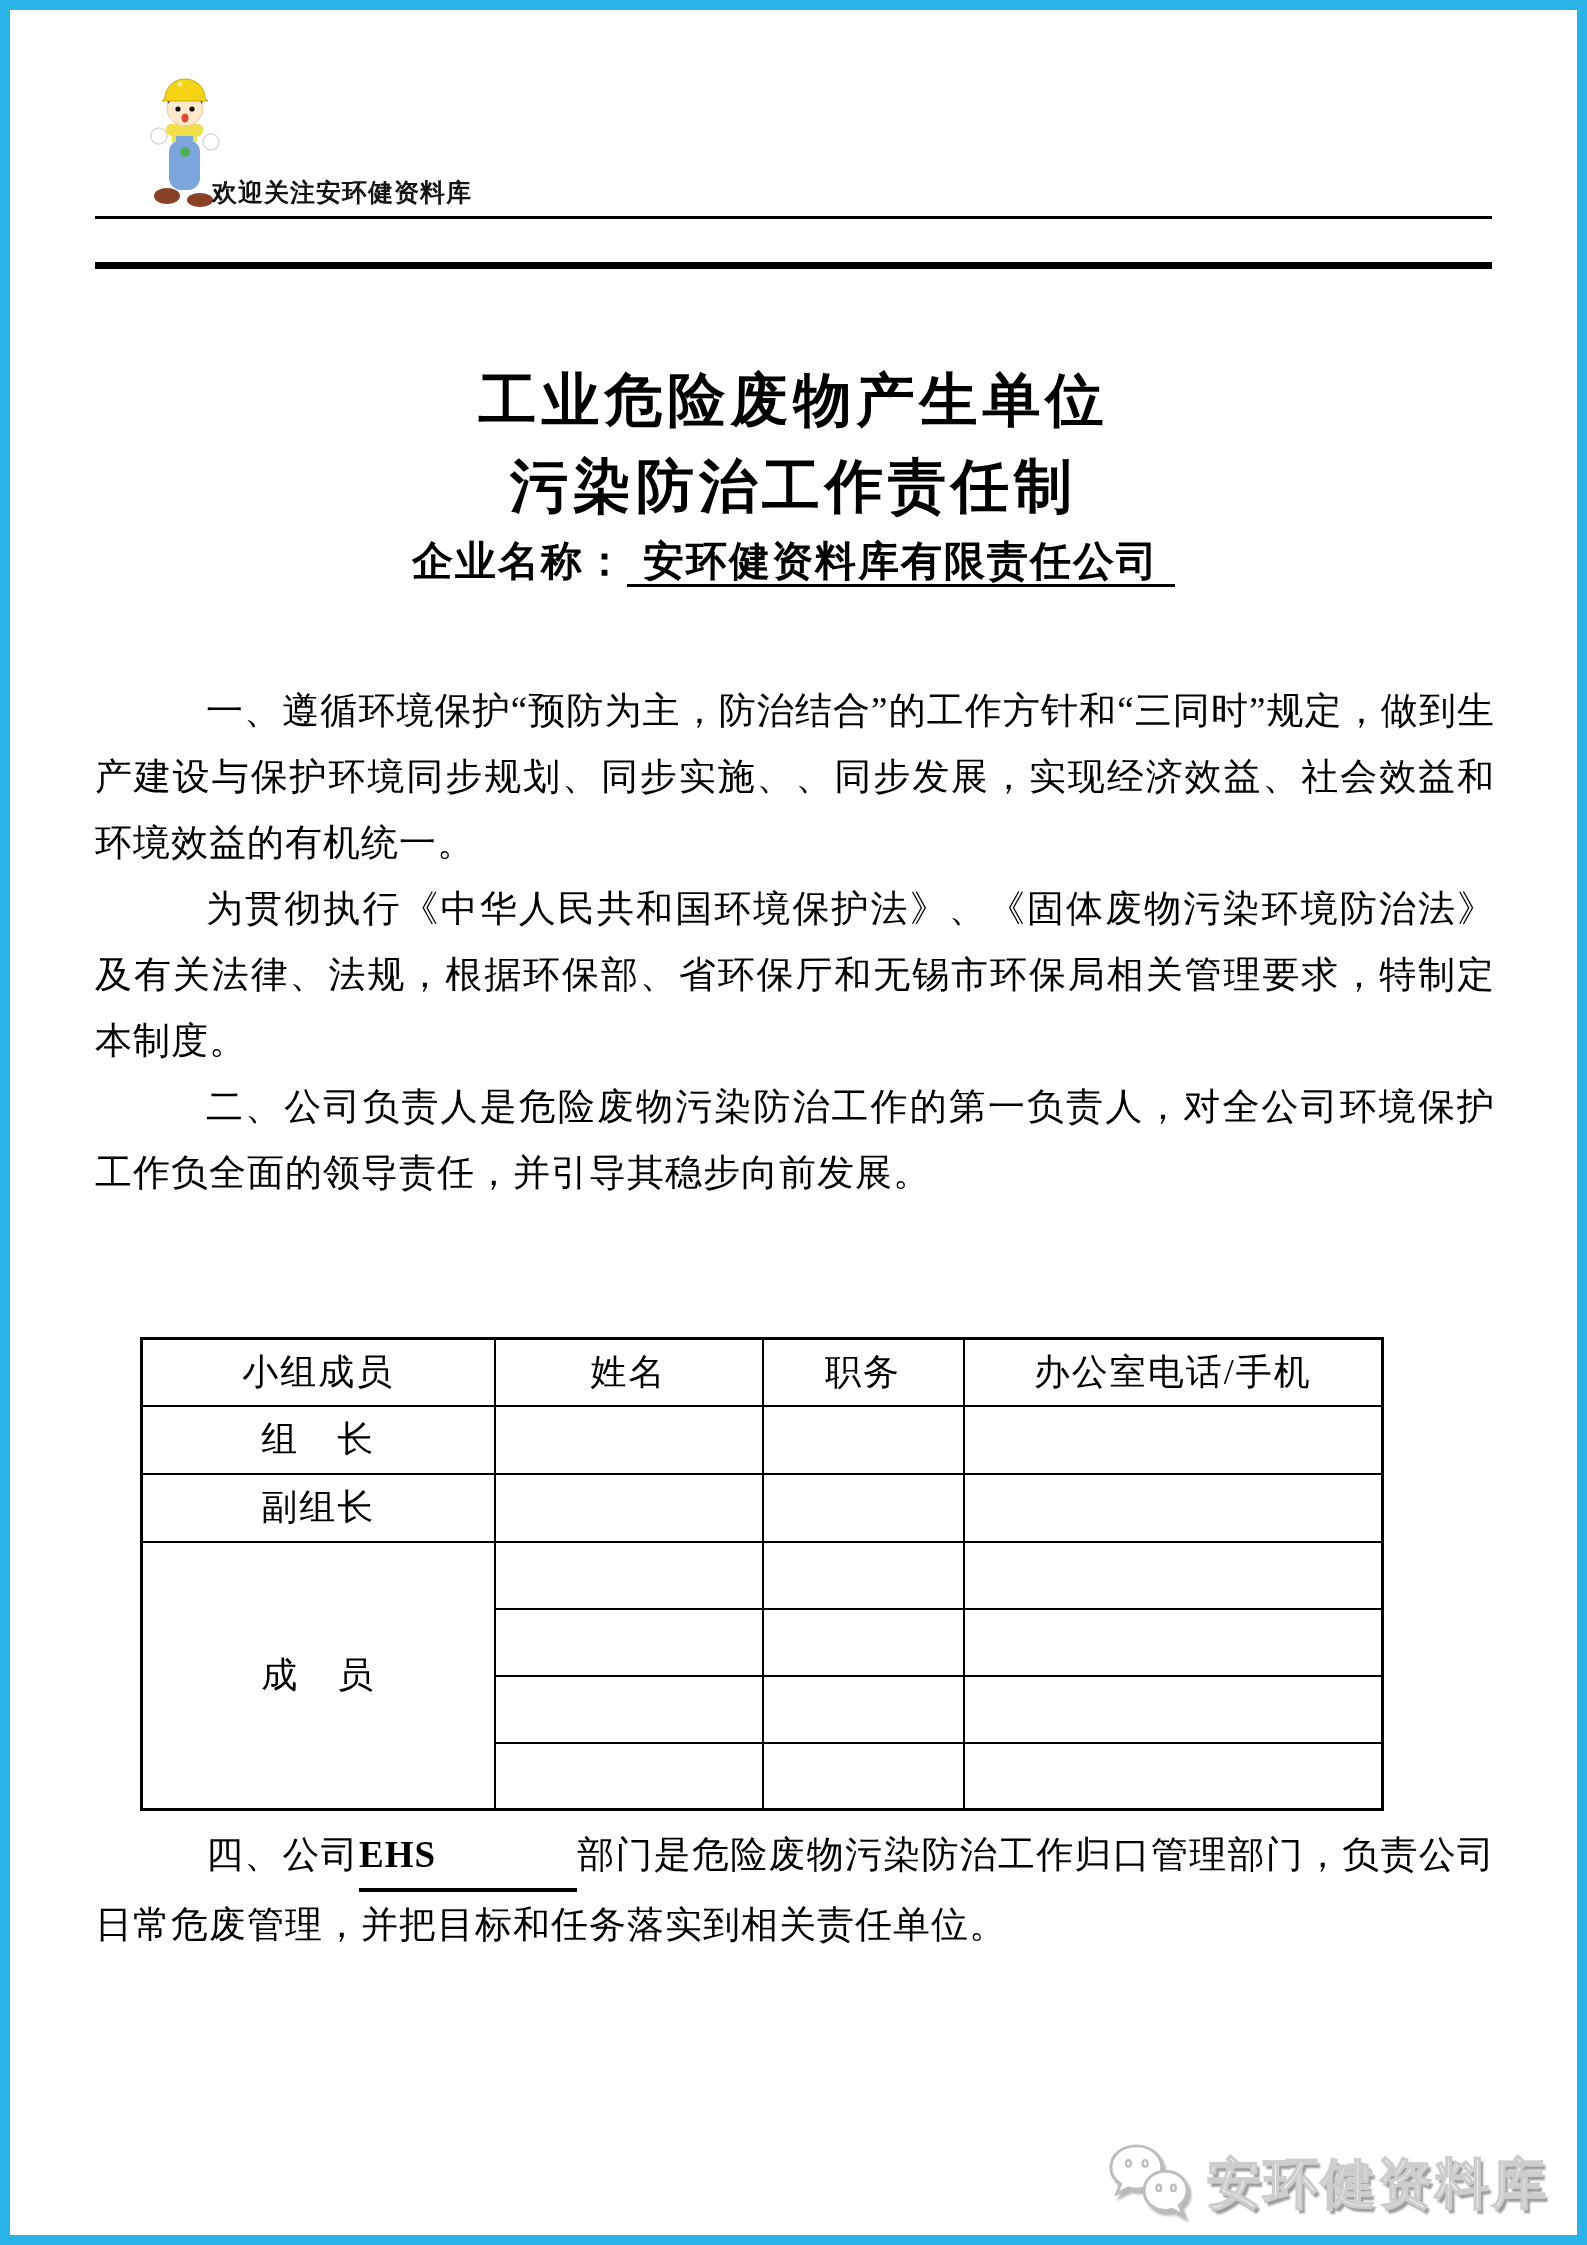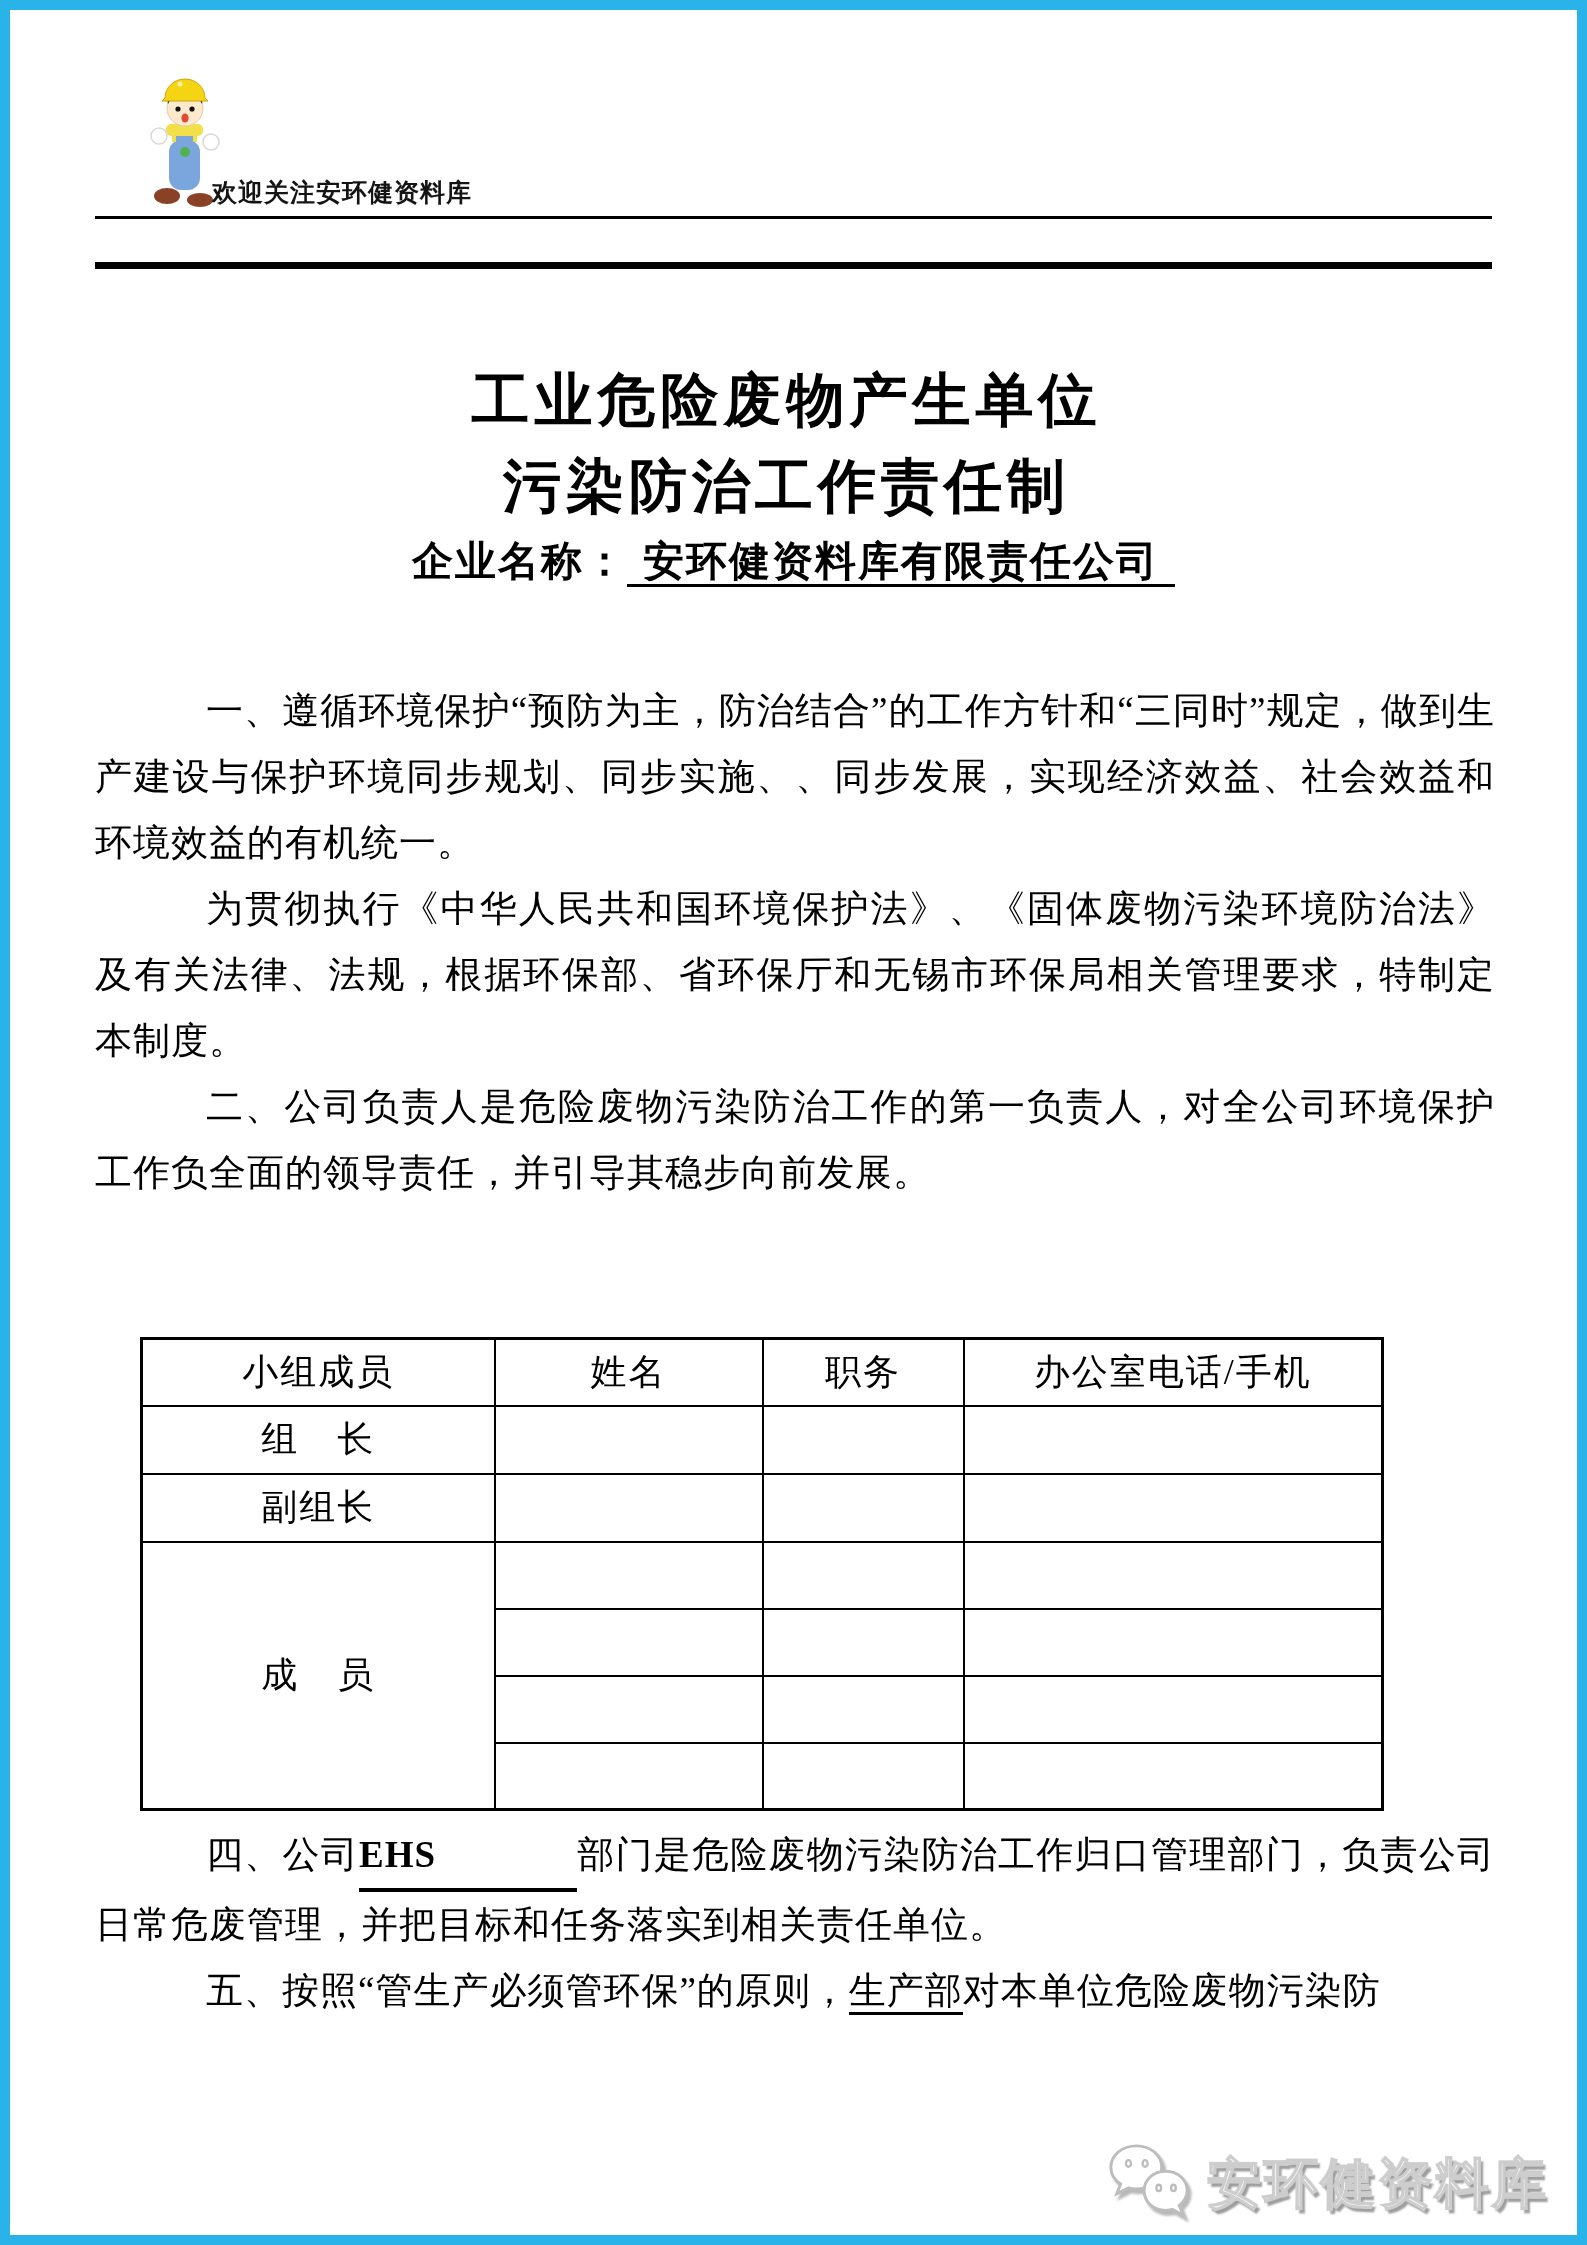--- a/index.html
+++ b/index.html
@@ -18,21 +18,21 @@
   .welcome {
     position:absolute; left:202px; top:166px;
     font-family:Liberation Mono, monospace;
     font-size:25px; font-weight:700; letter-spacing:1px; color:#141414;
   }
   .rule-thin  { position:absolute; left:85px; top:206px; width:1397px; height:3px; background:#000; }
   .rule-thick { position:absolute; left:85px; top:252px; width:1397px; height:7px; background:#000; }
 
   
   .doc-title {
-    position:absolute; left:78px; width:1397px; text-align:center;
+    position:absolute; left:85px; width:1397px; text-align:center;
     font-family:"Liberation Sans","DejaVu Sans",sans-serif;
     font-weight:700; font-size:58px; letter-spacing:5px; color:#000;
   }
   .doc-title.l1 { top:352px; }
   .doc-title.l2 { top:438px; }
 
   .company-line {
     position:absolute; left:85px; width:1397px; top:524px;
     text-align:center; font-size:41px; font-weight:700; letter-spacing:2px;
   }
@@ -184,21 +184,20 @@
     <tr class="r-mem">
       <td></td>
       <td></td>
       <td></td>
     </tr>
   </tbody>
     </table>
 
   <div class="body-block" id="body-lower">
     <p><span>四、公司</span><span class="blank-ehs">EHS</span><span>部门是危险废物污染防治工作归口管理部门，负责公司日常危废管理，并把目标和任务落实到相关责任单位。</span></p>
-    <p><span>五、按照“管生产必须管环保”的原则，</span><span class="u-dept">生产部</span><span>对本单位危险废物污染防</span></p>
   </div>
 
   <div class="footer-brand">
     <svg class="wechat" viewBox="0 0 90 94" xmlns="http://www.w3.org/2000/svg">
 
       <path d="M32,8 C17,8 6,18 6,30 C6,37 10,43 16,47 L12,57 L24,51 C27,52 29,52 32,52 C47,52 58,42 58,30 C58,18 47,8 32,8 Z" fill="#ffffff" stroke="#bdbdbd" stroke-width="3"></path>
       <ellipse cx="24" cy="26" rx="2.6" ry="3.4" fill="none" stroke="#bdbdbd" stroke-width="2.4"></ellipse>
       <ellipse cx="41" cy="26" rx="2.6" ry="3.4" fill="none" stroke="#bdbdbd" stroke-width="2.4"></ellipse>
 
       <path d="M62,34 C49,34 40,43 40,54 C40,65 49,74 62,74 C64,74 67,74 69,73 L80,79 L76,69 C81,65 84,60 84,54 C84,43 75,34 62,34 Z" fill="#ffffff" stroke="#bdbdbd" stroke-width="3"></path>

